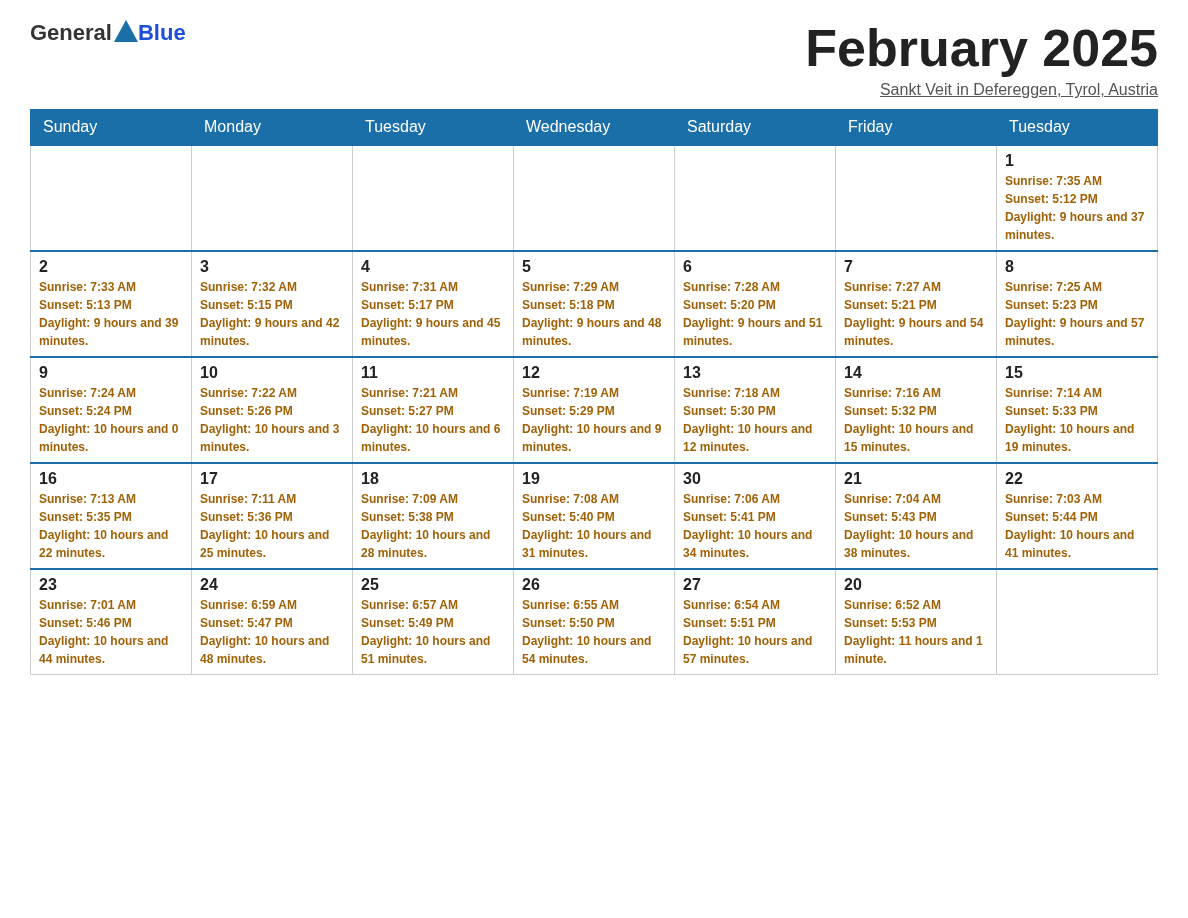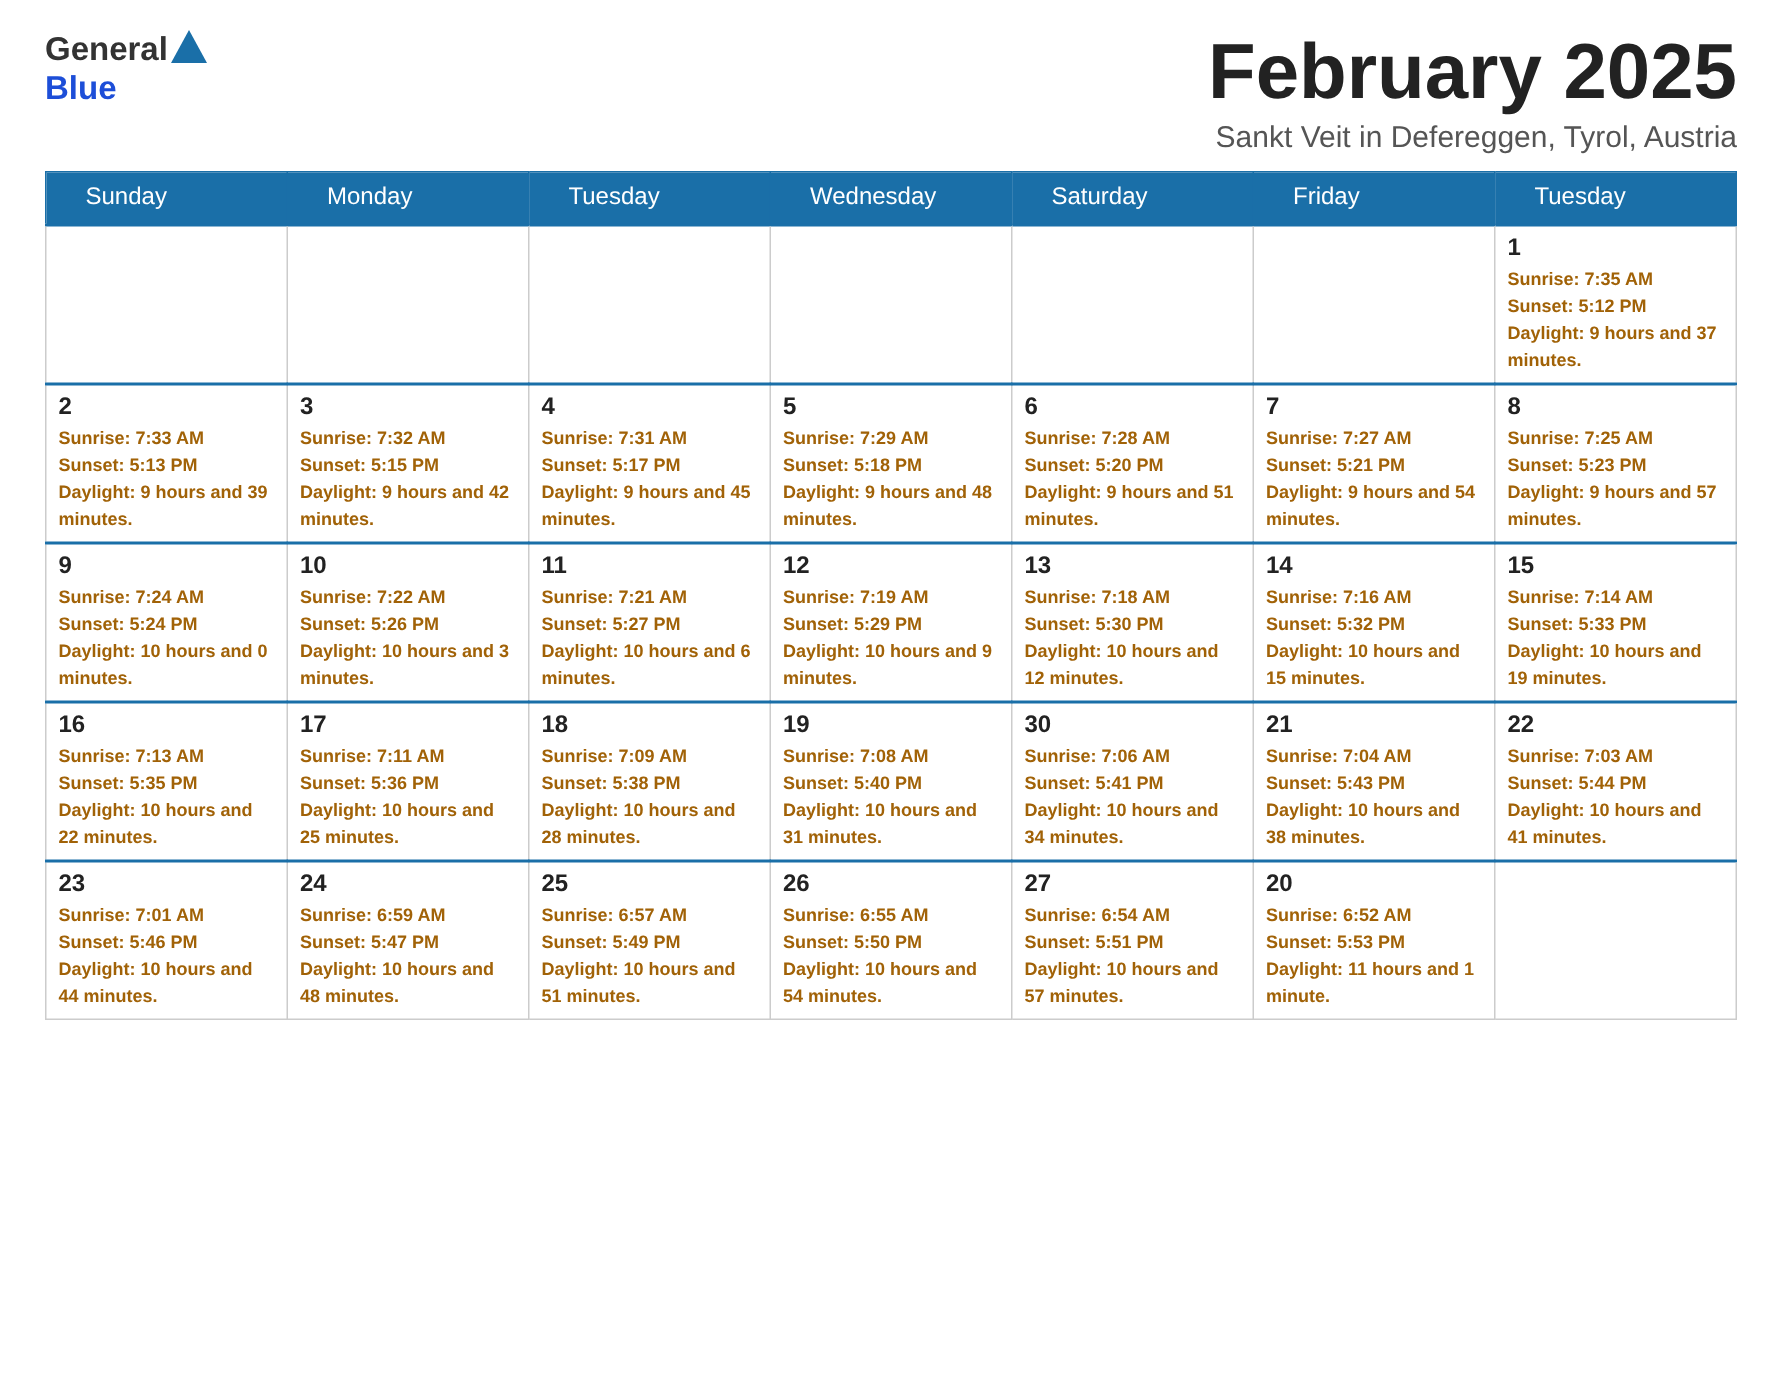--- a/index.html
+++ b/index.html
@@ -29,50 +29,50 @@
       margin-left: 2px;
       margin-top: -4px;
     }
     .logo-text-blue {
       font-size: 22px;
       font-weight: bold;
       color: #1d4ed8;
     }
     .logo-block {
       display: flex;
-      flex-direction: column;
     }
     .logo-row1 {
       display: flex;
       align-items: center;
     }
     .title-area {
       text-align: right;
     }
     .calendar-title {
       font-size: 52px;
       font-weight: bold;
       color: #222;
       line-height: 1.1;
     }
     .calendar-subtitle {
-      font-size: 20px;
+      font-size: 16px;
       color: #555;
       margin-top: 4px;
+      text-decoration: underline;
     }
     .calendar-table {
       width: 100%;
       border-collapse: collapse;
       margin-top: 10px;
     }
     .calendar-table th {
       background-color: #1a6fa8;
       color: white;
       text-align: left;
-      padding: 8px 26px;
+      padding: 8px 12px;
       font-size: 16px;
       font-weight: normal;
       border: 1px solid #1a6fa8;
     }
     .calendar-table td {
       vertical-align: top;
       padding: 6px 8px;
       border: 1px solid #ccc;
       width: calc(100% / 7);
       min-height: 110px;

